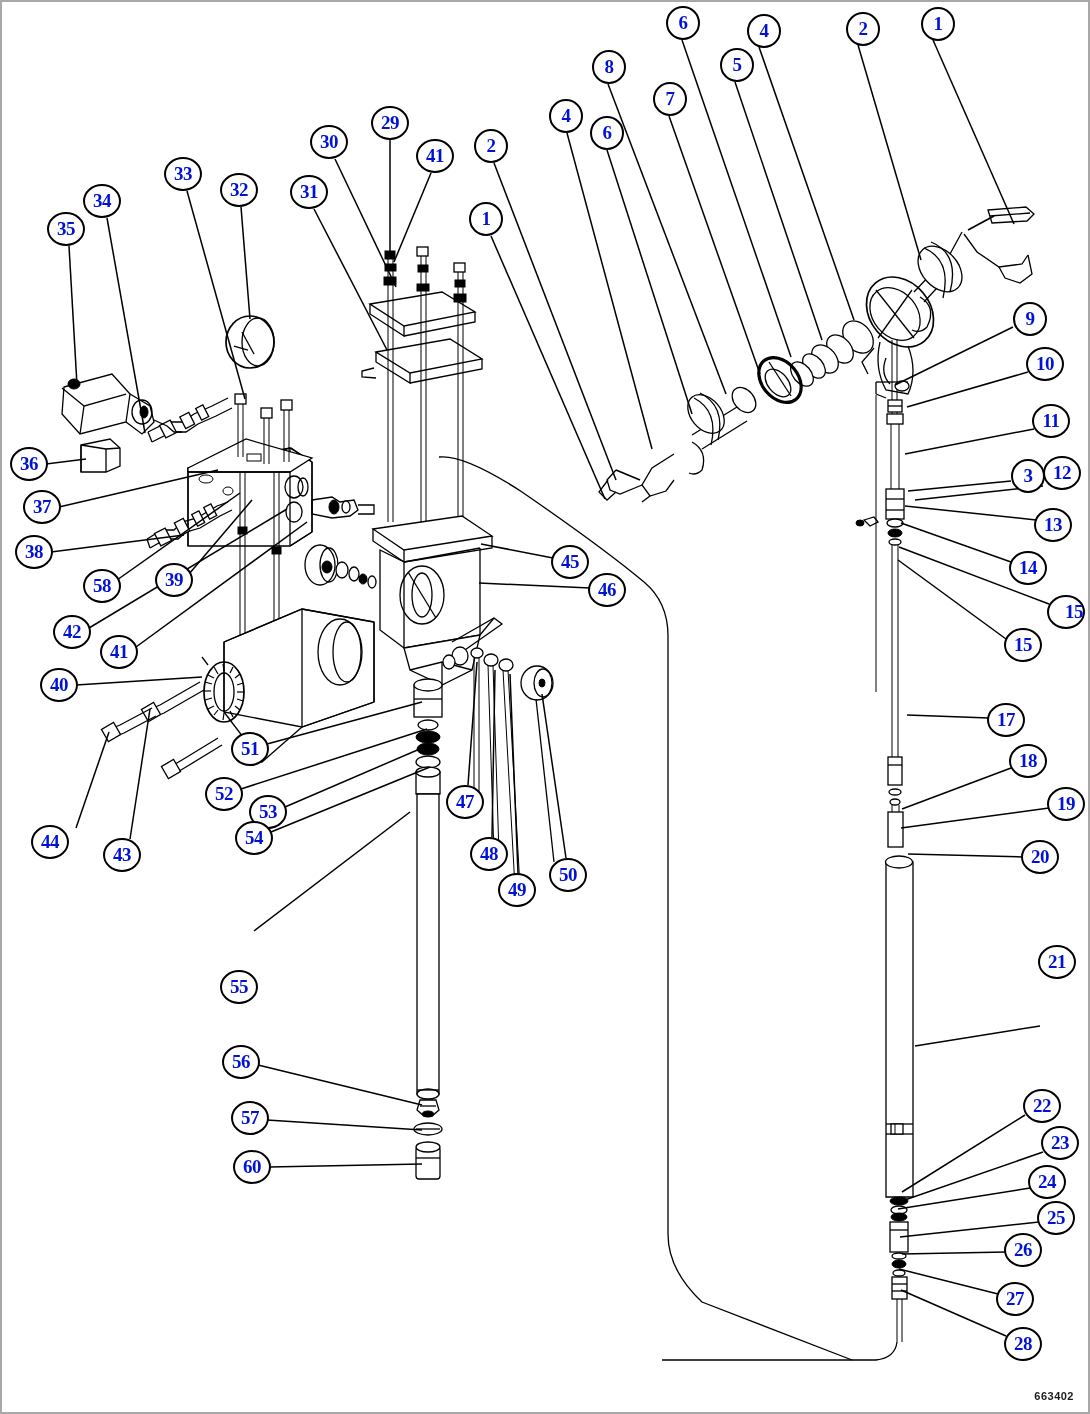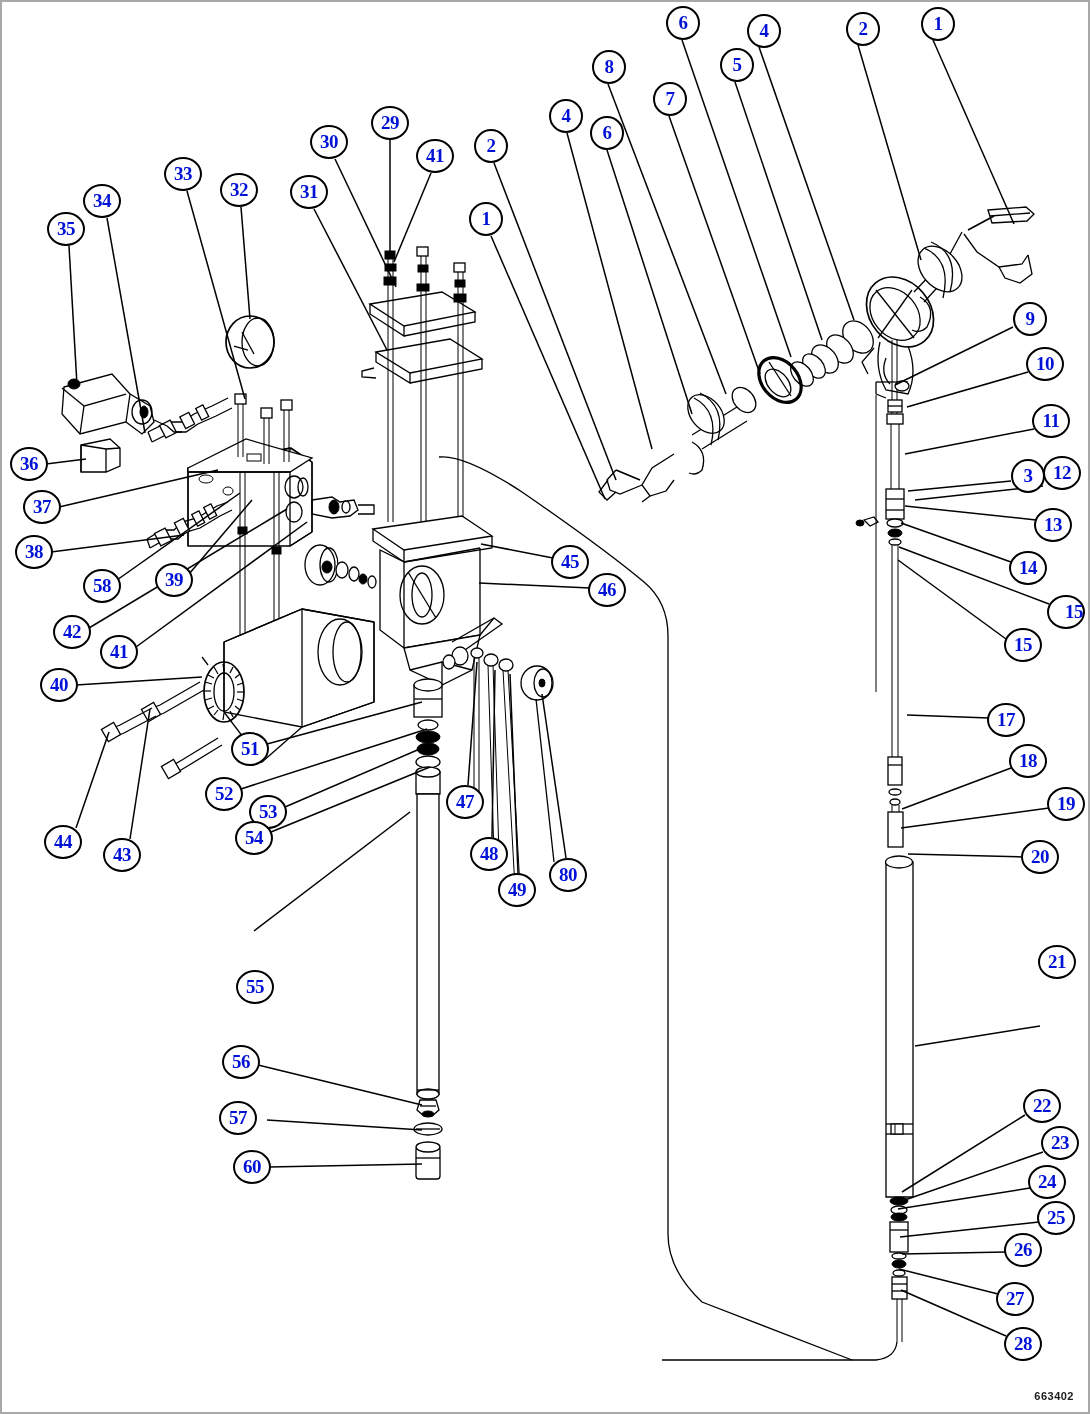--- a/index.html
+++ b/index.html
@@ -539,36 +539,36 @@
       <div class="callout wide" style="left: 100px; top: 199px;">34</div>
       <div class="callout wide" style="left: 64px; top: 227px;">35</div>
       <div class="callout wide" style="left: 27px; top: 462px;">36</div>
       <div class="callout wide" style="left: 40px; top: 505px;">37</div>
       <div class="callout wide" style="left: 32px; top: 550px;">38</div>
       <div class="callout wide" style="left: 100px; top: 584px;">58</div>
       <div class="callout wide" style="left: 172px; top: 578px;">39</div>
       <div class="callout wide" style="left: 70px; top: 630px;">42</div>
       <div class="callout wide" style="left: 117px; top: 650px;">41</div>
       <div class="callout wide" style="left: 57px; top: 683px;">40</div>
-      <div class="callout wide" style="left: 61px; top: 840px;">44</div>
+      <div class="callout wide" style="left: 48px; top: 840px;">44</div>
       <div class="callout wide" style="left: 120px; top: 853px;">43</div>
       <div class="callout wide" style="left: 248px; top: 747px;">51</div>
       <div class="callout wide" style="left: 222px; top: 792px;">52</div>
       <div class="callout wide" style="left: 266px; top: 810px;">53</div>
       <div class="callout wide" style="left: 252px; top: 836px;">54</div>
-      <div class="callout wide" style="left: 253px; top: 936px; margin-top: 32px;">55</div>
+      <div class="callout wide" style="left: 237px; top: 936px; margin-top: 32px;">55</div>
       <div class="callout wide" style="left: 239px; top: 1060px;">56</div>
-      <div class="callout wide" style="left: 236px; top: 1116px;">57</div>
+      <div class="callout wide" style="left: 248px; top: 1116px;">57</div>
       <div class="callout wide" style="left: 250px; top: 1165px;">60</div>
       <div class="callout wide" style="left: 568px; top: 560px;">45</div>
       <div class="callout wide" style="left: 605px; top: 588px;">46</div>
       <div class="callout wide" style="left: 463px; top: 800px;">47</div>
       <div class="callout wide" style="left: 487px; top: 852px;">48</div>
       <div class="callout wide" style="left: 515px; top: 888px;">49</div>
-      <div class="callout wide" style="left: 566px; top: 873px;">80</div>
+      <div class="callout wide" style="left: 566px; top: 873px;">50</div>
       <div class="callout" style="left: 1028px; top: 317px;">9</div>
       <div class="callout wide" style="left: 1043px; top: 362px;">10</div>
       <div class="callout wide" style="left: 1049px; top: 419px;">11</div>
       <div class="callout" style="left: 1026px; top: 474px;">3</div>
       <div class="callout wide" style="left: 1060px; top: 471px;">12</div>
       <div class="callout wide" style="left: 1051px; top: 523px;">13</div>
       <div class="callout wide" style="left: 1026px; top: 566px;">14</div>
       <div class="callout wide" style="left: 1064px; top: 610px; text-align: right;">15</div>
       <div class="callout wide" style="left: 1021px; top: 643px;">15</div>
       <div class="callout wide" style="left: 1004px; top: 718px;">17</div>

